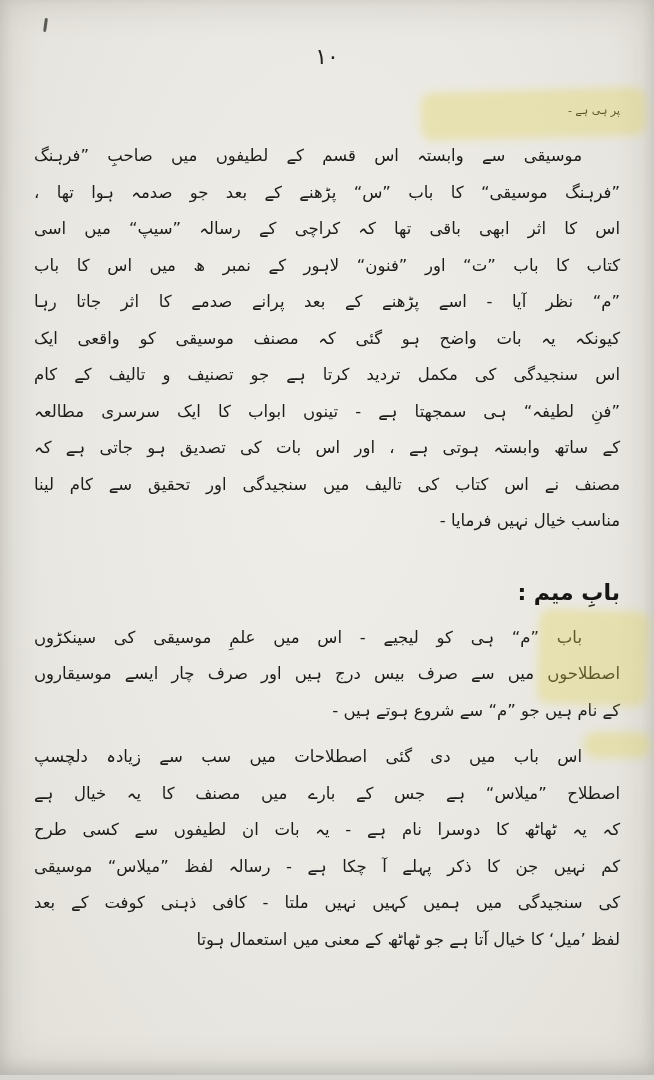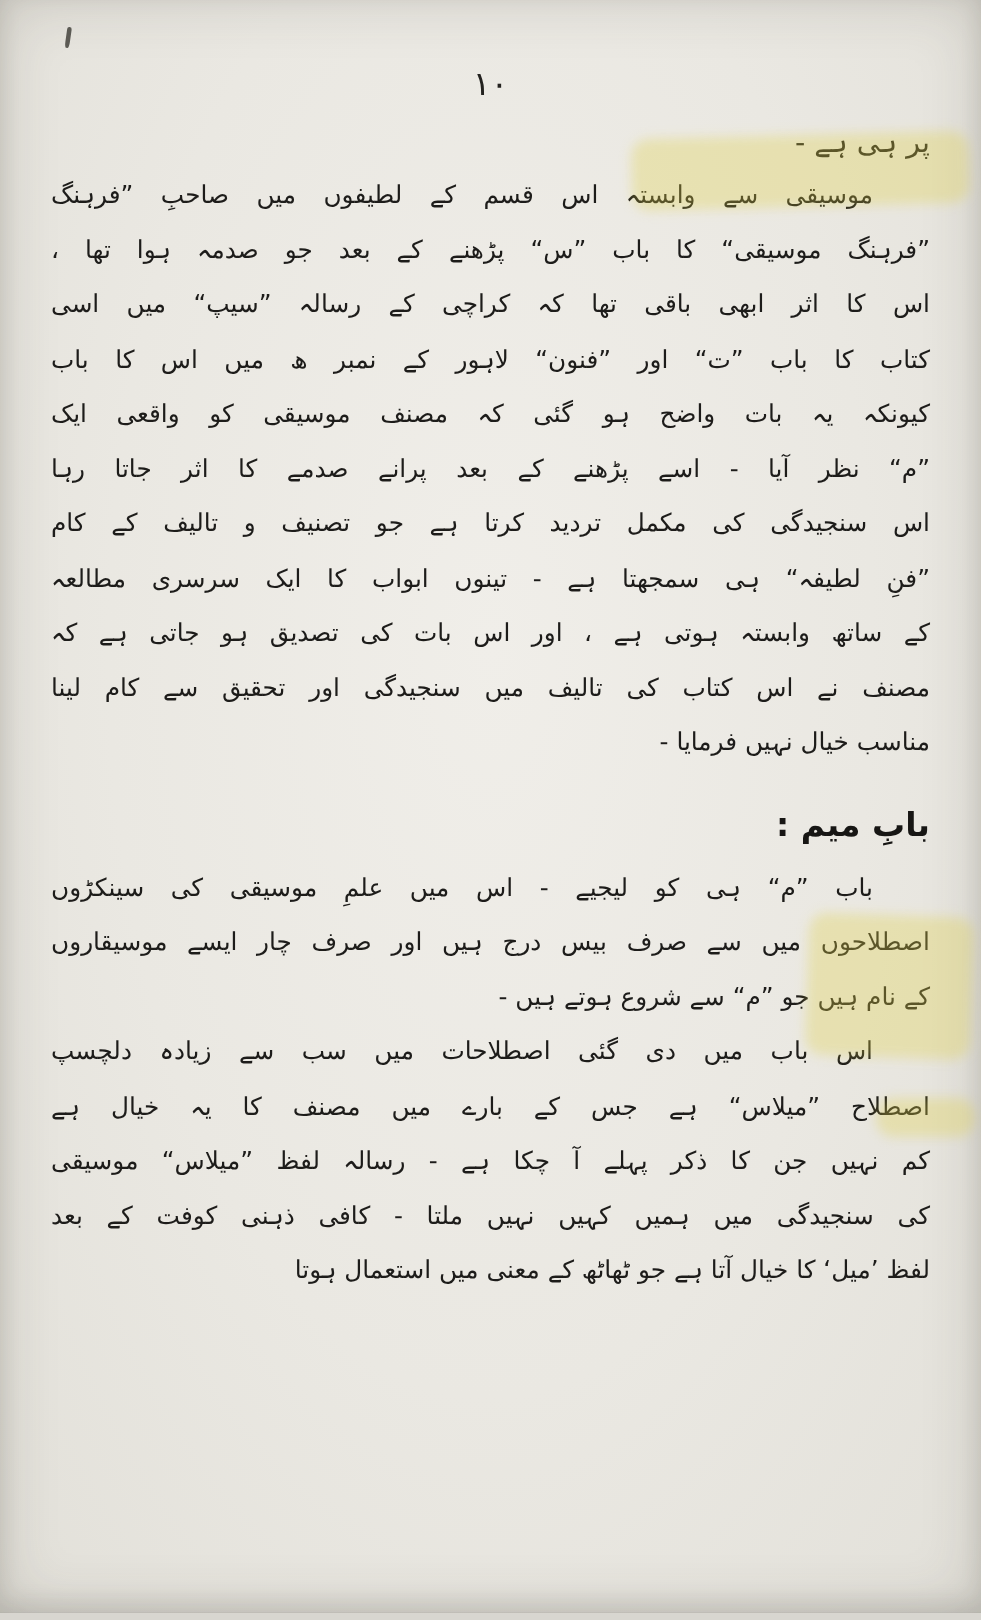--- a/index.html
+++ b/index.html
@@ -57,45 +57,46 @@
     color: #23221f;
   }
 
   .content {
     direction: rtl;
     padding: 0 34px 0 34px;
     font-size: 16px;
   }
 
   .carryover {
-    margin-top: 9px;
+    margin-top: 25px;
     text-align: right;
     line-height: 34px;
-    font-size: 19px;
+    font-size: 11px;
   }
 
   .para {
+    margin-top: 10px;
   }
 
   .para .line {
     line-height: 36.5px;
     text-align: justify;
     text-align-last: justify;
     white-space: normal;
     font-size: 16.5px;
   }
   .para .line.last {
     text-align-last: right;
   }
   .para .line:first-child {
     padding-right: 38px;
   }
 
   .heading {
-    margin: 20px 0 6px 0;
+    margin: 36px 0 6px 0;
     font-size: 22px;
     font-weight: bold;
     text-align: right;
     line-height: 34px;
     color: #171614;
   }
 </style>
 </head>
 <body>
 
@@ -111,40 +112,41 @@
 
   <div class="content">
 
     <div class="carryover">پر ہی ہے -</div>
 
     <div class="para">
         <div class="line">موسیقی سے وابستہ اس قسم کے لطیفوں میں صاحبِ ”فرہنگ</div>
         <div class="line">”فرہنگ موسیقی“ کا باب ”س“ پڑھنے کے بعد جو صدمہ ہوا تھا ،</div>
         <div class="line">اس کا اثر ابھی باقی تھا کہ کراچی کے رسالہ ”سیپ“ میں اسی</div>
         <div class="line">کتاب کا باب ”ت“ اور ”فنون“ لاہور کے نمبر ھ میں اس کا باب</div>
+        <div class="line">”م“ نظر آیا - اسے پڑھنے کے بعد پرانے صدمے کا اثر جاتا رہا</div>
         <div class="line">کیونکہ یہ بات واضح ہو گئی کہ مصنف موسیقی کو واقعی ایک</div>
-        <div class="line">”م“ نظر آیا - اسے پڑھنے کے بعد پرانے صدمے کا اثر جاتا رہا</div>
         <div class="line">اس سنجیدگی کی مکمل تردید کرتا ہے جو تصنیف و تالیف کے کام</div>
         <div class="line">”فنِ لطیفہ“ ہی سمجھتا ہے - تینوں ابواب کا ایک سرسری مطالعہ</div>
         <div class="line">کے ساتھ وابستہ ہوتی ہے ، اور اس بات کی تصدیق ہو جاتی ہے کہ</div>
         <div class="line">مصنف نے اس کتاب کی تالیف میں سنجیدگی اور تحقیق سے کام لینا</div>
         <div class="line last">مناسب خیال نہیں فرمایا -</div>
       </div>
 
     <div class="heading">بابِ میم :</div>
 
     <div class="para">
         <div class="line">باب ”م“ ہی کو لیجیے - اس میں علمِ موسیقی کی سینکڑوں</div>
         <div class="line">اصطلاحوں میں سے صرف بیس درج ہیں اور صرف چار ایسے موسیقاروں</div>
         <div class="line last">کے نام ہیں جو ”م“ سے شروع ہوتے ہیں -</div>
       </div>
 
     <div class="para">
         <div class="line">اس باب میں دی گئی اصطلاحات میں سب سے زیادہ دلچسپ</div>
         <div class="line">اصطلاح ”میلاس“ ہے جس کے بارے میں مصنف کا یہ خیال ہے</div>
+        <div class="line">کہ یہ ٹھاٹھ کا دوسرا نام ہے - یہ بات ان لطیفوں سے کسی طرح</div>
         <div class="line">کم نہیں جن کا ذکر پہلے آ چکا ہے - رسالہ لفظ ”میلاس“ موسیقی</div>
         <div class="line">کی سنجیدگی میں ہمیں کہیں نہیں ملتا - کافی ذہنی کوفت کے بعد</div>
         <div class="line last">لفظ ’میل‘ کا خیال آتا ہے جو ٹھاٹھ کے معنی میں استعمال ہوتا</div>
       </div>
 
   </div>
 
 </div>
 
 </body></html>

